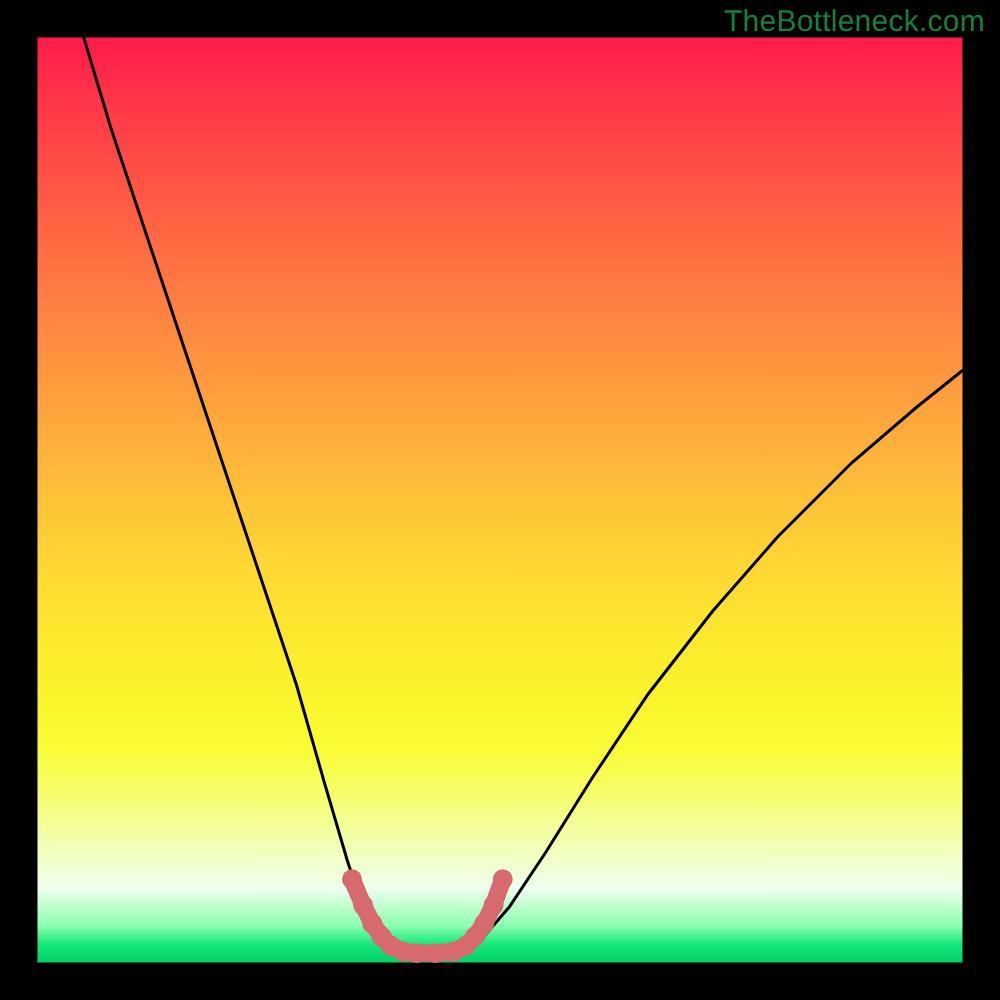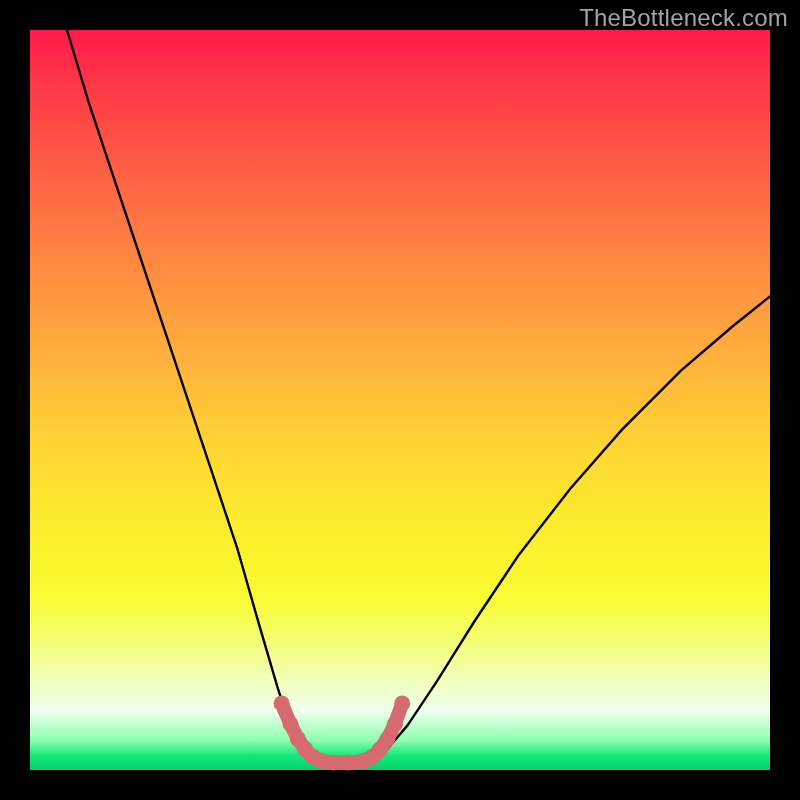--- a/index.html
+++ b/index.html
@@ -38,21 +38,21 @@
       #f3ffb0 87%,
       #eeffee 92%,
       #8cffb0 96%,
       #17e87a 98%,
       #00d26a 100%);
   }
   .watermark {
     position: absolute;
     top: 4px;
     right: 12px;
-    color: #a3a3a3;
+    color: #15803d;
     font-size: 24px;
     letter-spacing: 0.2px;
     font-weight: 400;
   }
   svg.curve {
     position: absolute;
     left: 30px;
     top: 30px;
     width: 740px;
     height: 740px;

